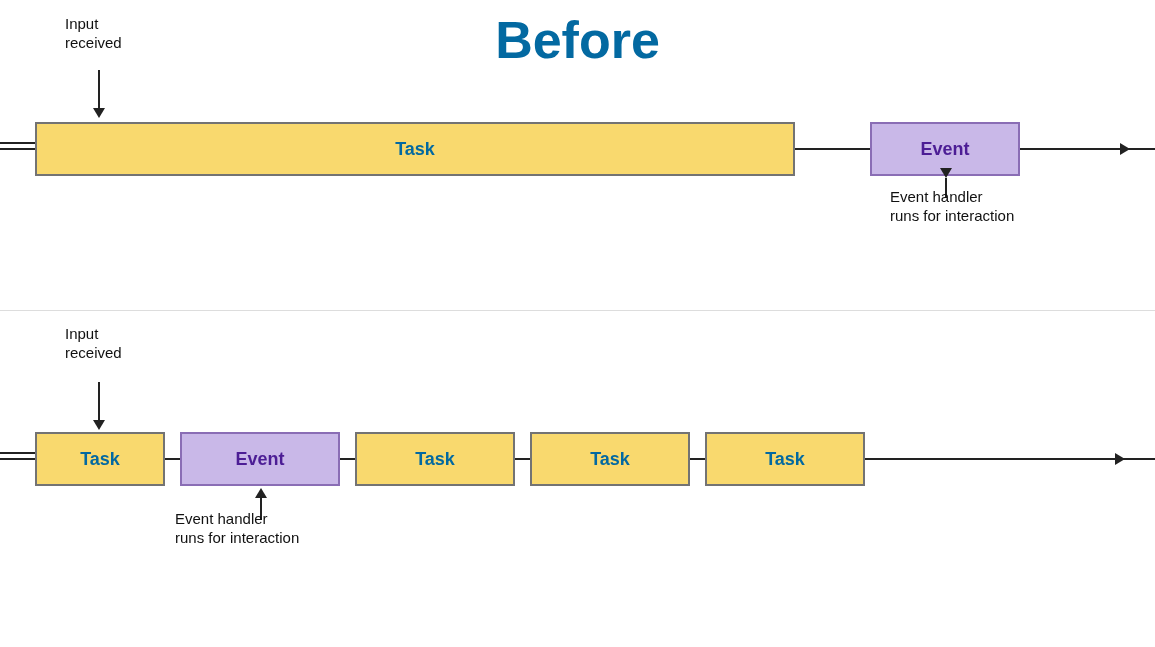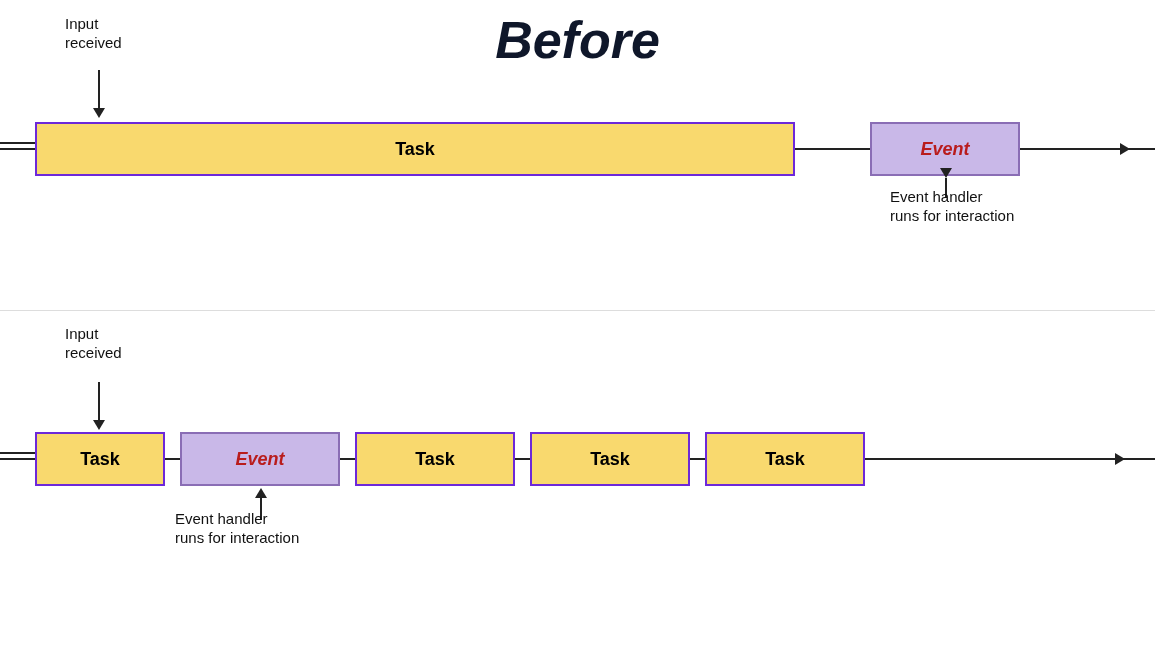--- a/index.html
+++ b/index.html
@@ -18,50 +18,48 @@
       position: relative;
       display: flex;
       flex-direction: column;
     }
 
     
     .section-title {
       font-size: 52px;
       font-weight: 900;
       text-align: center;
-      color: #0f172a;
+      color: #0369a1;
       font-family: Arial, Helvetica, sans-serif;
-      font-style: italic;
     }
 
     
     .task-box {
       background: #f9d96e;
-      border: 2px solid #6d28d9;
+      border: 2px solid #737373;
       display: flex;
       align-items: center;
       justify-content: center;
       font-size: 18px;
       font-weight: 600;
-      color: #000000;
+      color: #0369a1;
       flex-shrink: 0;
       text-align: right;
     }
 
     .event-box {
       background: #c9b8e8;
       border: 2px solid #8a6db5;
       display: flex;
       align-items: center;
       justify-content: center;
       font-size: 18px;
       font-weight: 600;
-      color: #b91c1c;
+      color: #4c1d95;
       flex-shrink: 0;
-      font-style: italic;
     }
 
     
     .before-section {
       position: absolute;
       top: 0;
       left: 0;
       width: 100%;
       height: 310px;
     }

